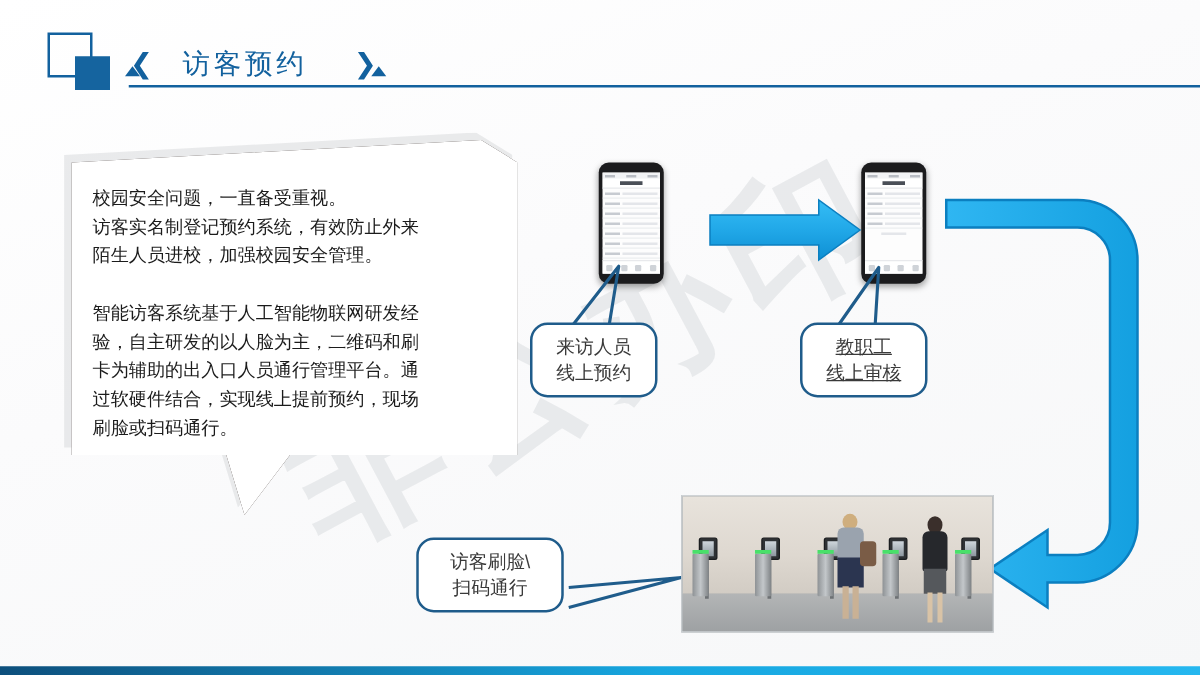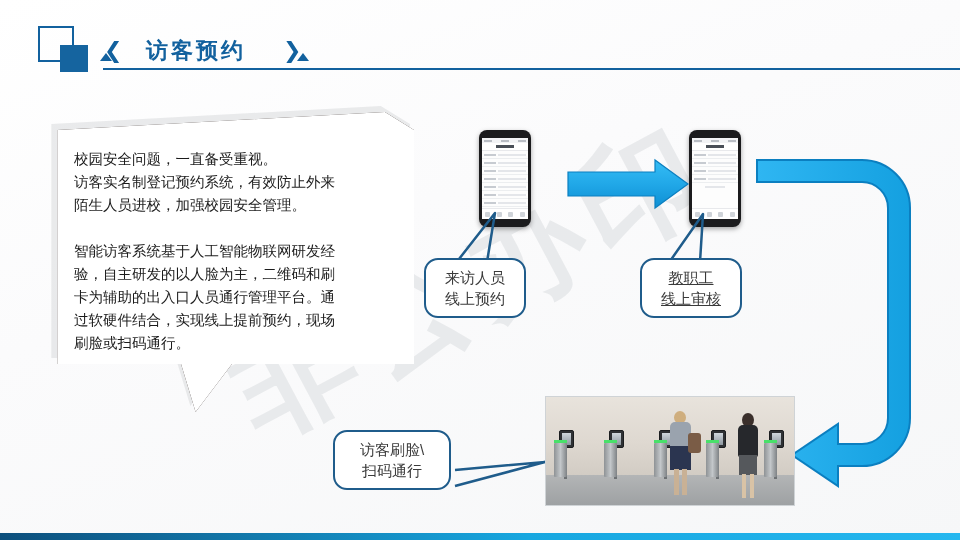--- a/index.html
+++ b/index.html
@@ -74,21 +74,21 @@
     border-right: 6px solid transparent;
     border-bottom: 8px solid #12619e;
   }
   .tri-left { left: 100px; top: 53px; }
   .tri-right { left: 297px; top: 53px; }
   .header-title {
     position: absolute;
     left: 146px;
     top: 36px;
     font-size: 22px;
-    font-weight: bold;
+    font-weight: normal;
     color: #12619e;
     letter-spacing: 3px;
     white-space: nowrap;
   }
   .header-rule {
     position: absolute;
     left: 103px;
     top: 68px;
     width: 857px;
     height: 2px;

